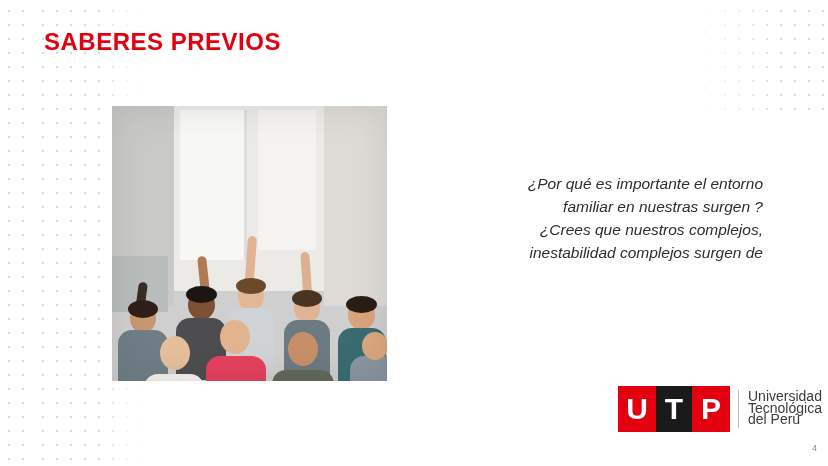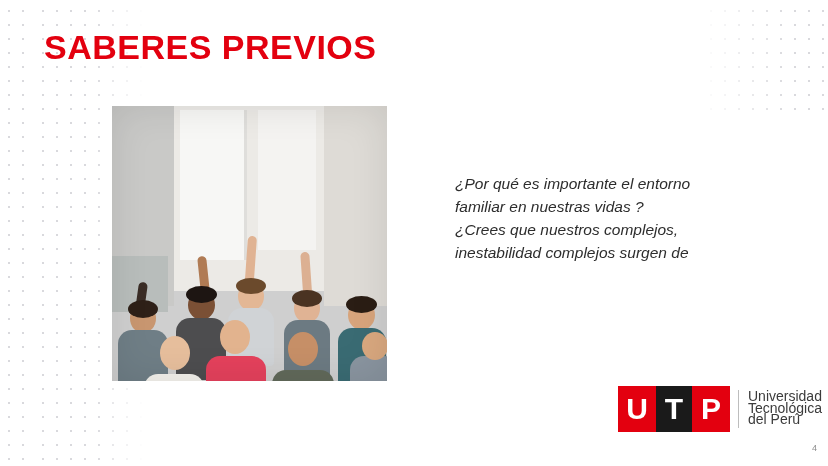--- a/index.html
+++ b/index.html
@@ -50,21 +50,21 @@
     width: 168px;
     height: 120px;
     -webkit-mask-image: linear-gradient(to left, rgba(0,0,0,1) 0px, rgba(0,0,0,1) 40px, rgba(0,0,0,0) 130px);
     mask-image: linear-gradient(to left, rgba(0,0,0,1) 0px, rgba(0,0,0,1) 40px, rgba(0,0,0,0) 130px);
   }
 
   .title {
     position: absolute;
     left: 44px;
     top: 28px;
-    font-size: 34px;
+    font-size: 24px;
     font-weight: bold;
     letter-spacing: 0.5px;
     color: #e3000f;
     font-family: "Liberation Sans", sans-serif;
   }
 
   
   .photo {
     position: absolute;
     left: 112px;
@@ -85,21 +85,21 @@
   .ph-body { position:absolute; border-radius:14px 14px 4px 4px; }
   .ph-arm { position:absolute; border-radius:6px; }
   .photo-shadow { position:absolute; left:0; top:0; width:275px; height:275px; box-shadow: inset 0 0 38px rgba(0,0,0,0.10); }
 
   
   .question {
     position: absolute;
     left: 455px;
     top: 172px;
     width: 308px;
-    text-align: left;
+    text-align: right;
     font-style: italic;
     font-size: 15.5px;
     line-height: 23px;
     color: #2d2d2d;
     font-family: "Liberation Sans", sans-serif;
   }
 
   
   .logo {
     position: absolute;
@@ -207,21 +207,21 @@
     <div class="ph-person">
       <div class="ph-body" style="left:238px; top:250px; width:48px; height:74px; background:#8a95a0;"></div>
       <div class="ph-head" style="left:250px; top:226px; width:26px; height:28px; background:#d9a87f;"></div>
     </div>
 
     <div class="photo-shadow"></div>
   </div>
 
   <div class="question">
     <div>¿Por qué es importante el entorno</div>
-    <div>familiar en nuestras vidas ?</div>
+    <div>familiar en nuestras surgen ?</div>
     <div>¿Crees que nuestros complejos,</div>
     <div>inestabilidad complejos surgen de</div>
   </div>
 
   <div class="logo">
     <div class="logo-u">U</div>
     <div class="logo-t">T</div>
     <div class="logo-p">P</div>
     <div class="logo-sep"></div>
     <div class="logo-text">

